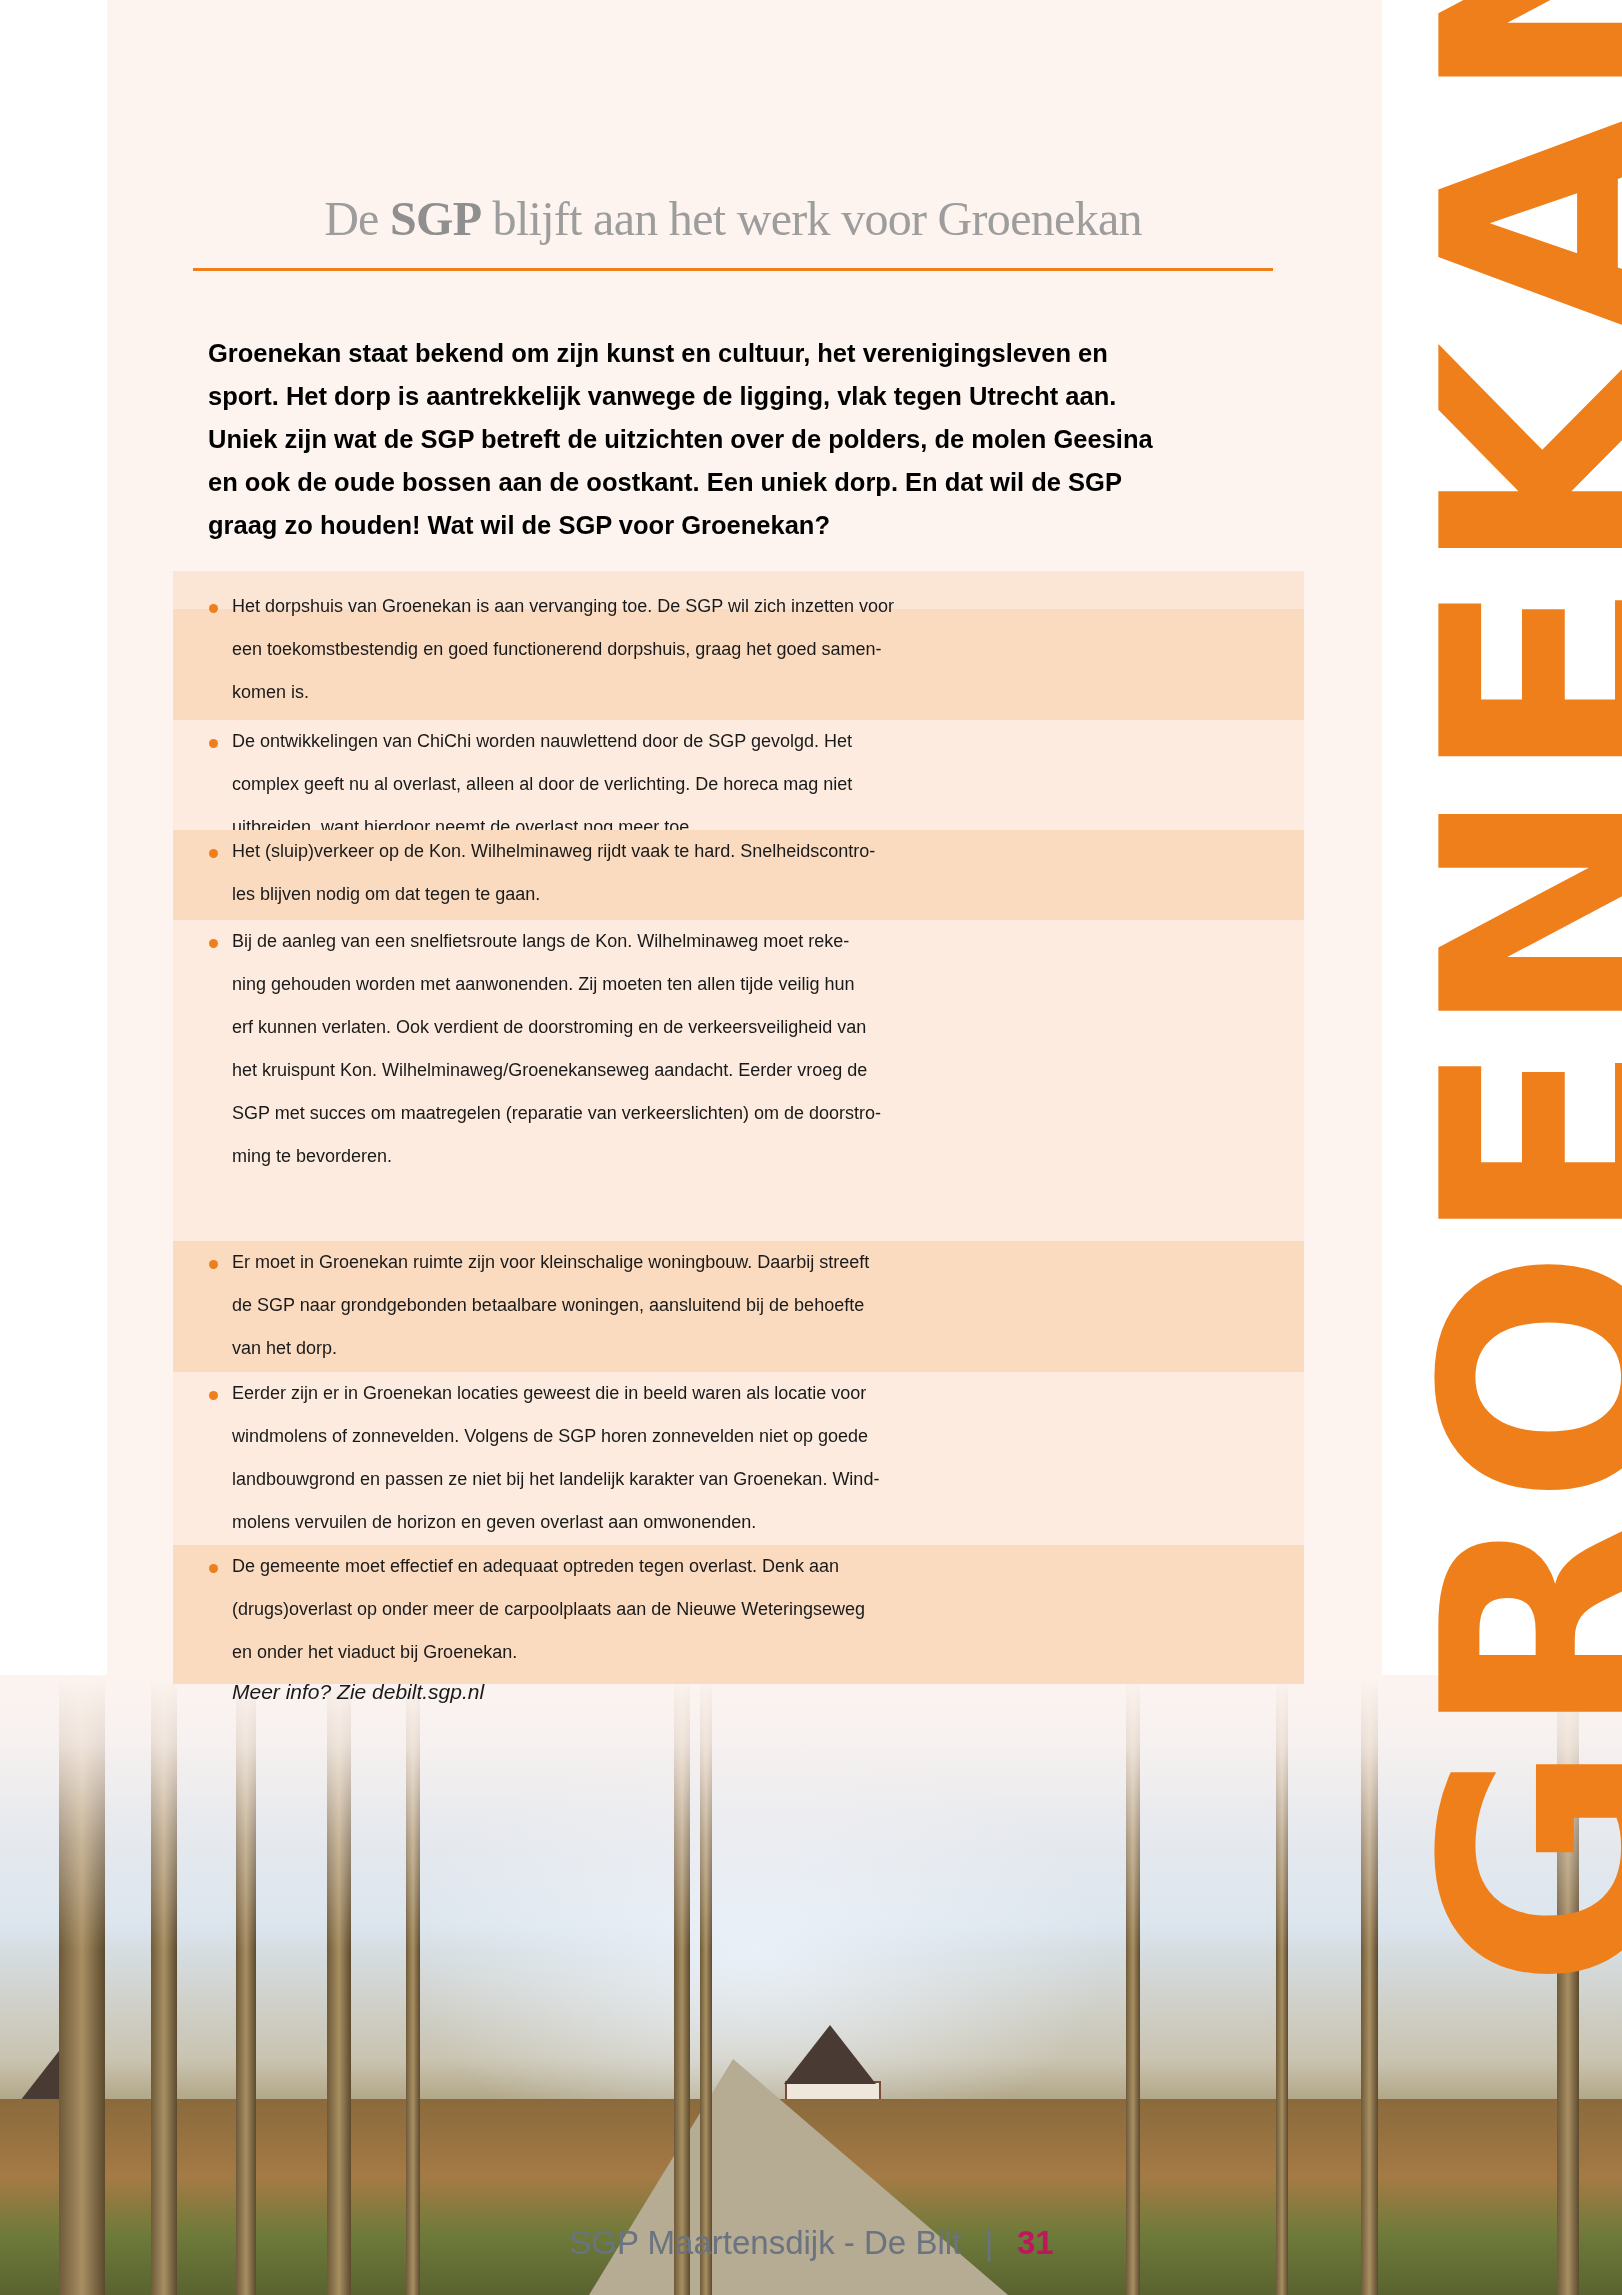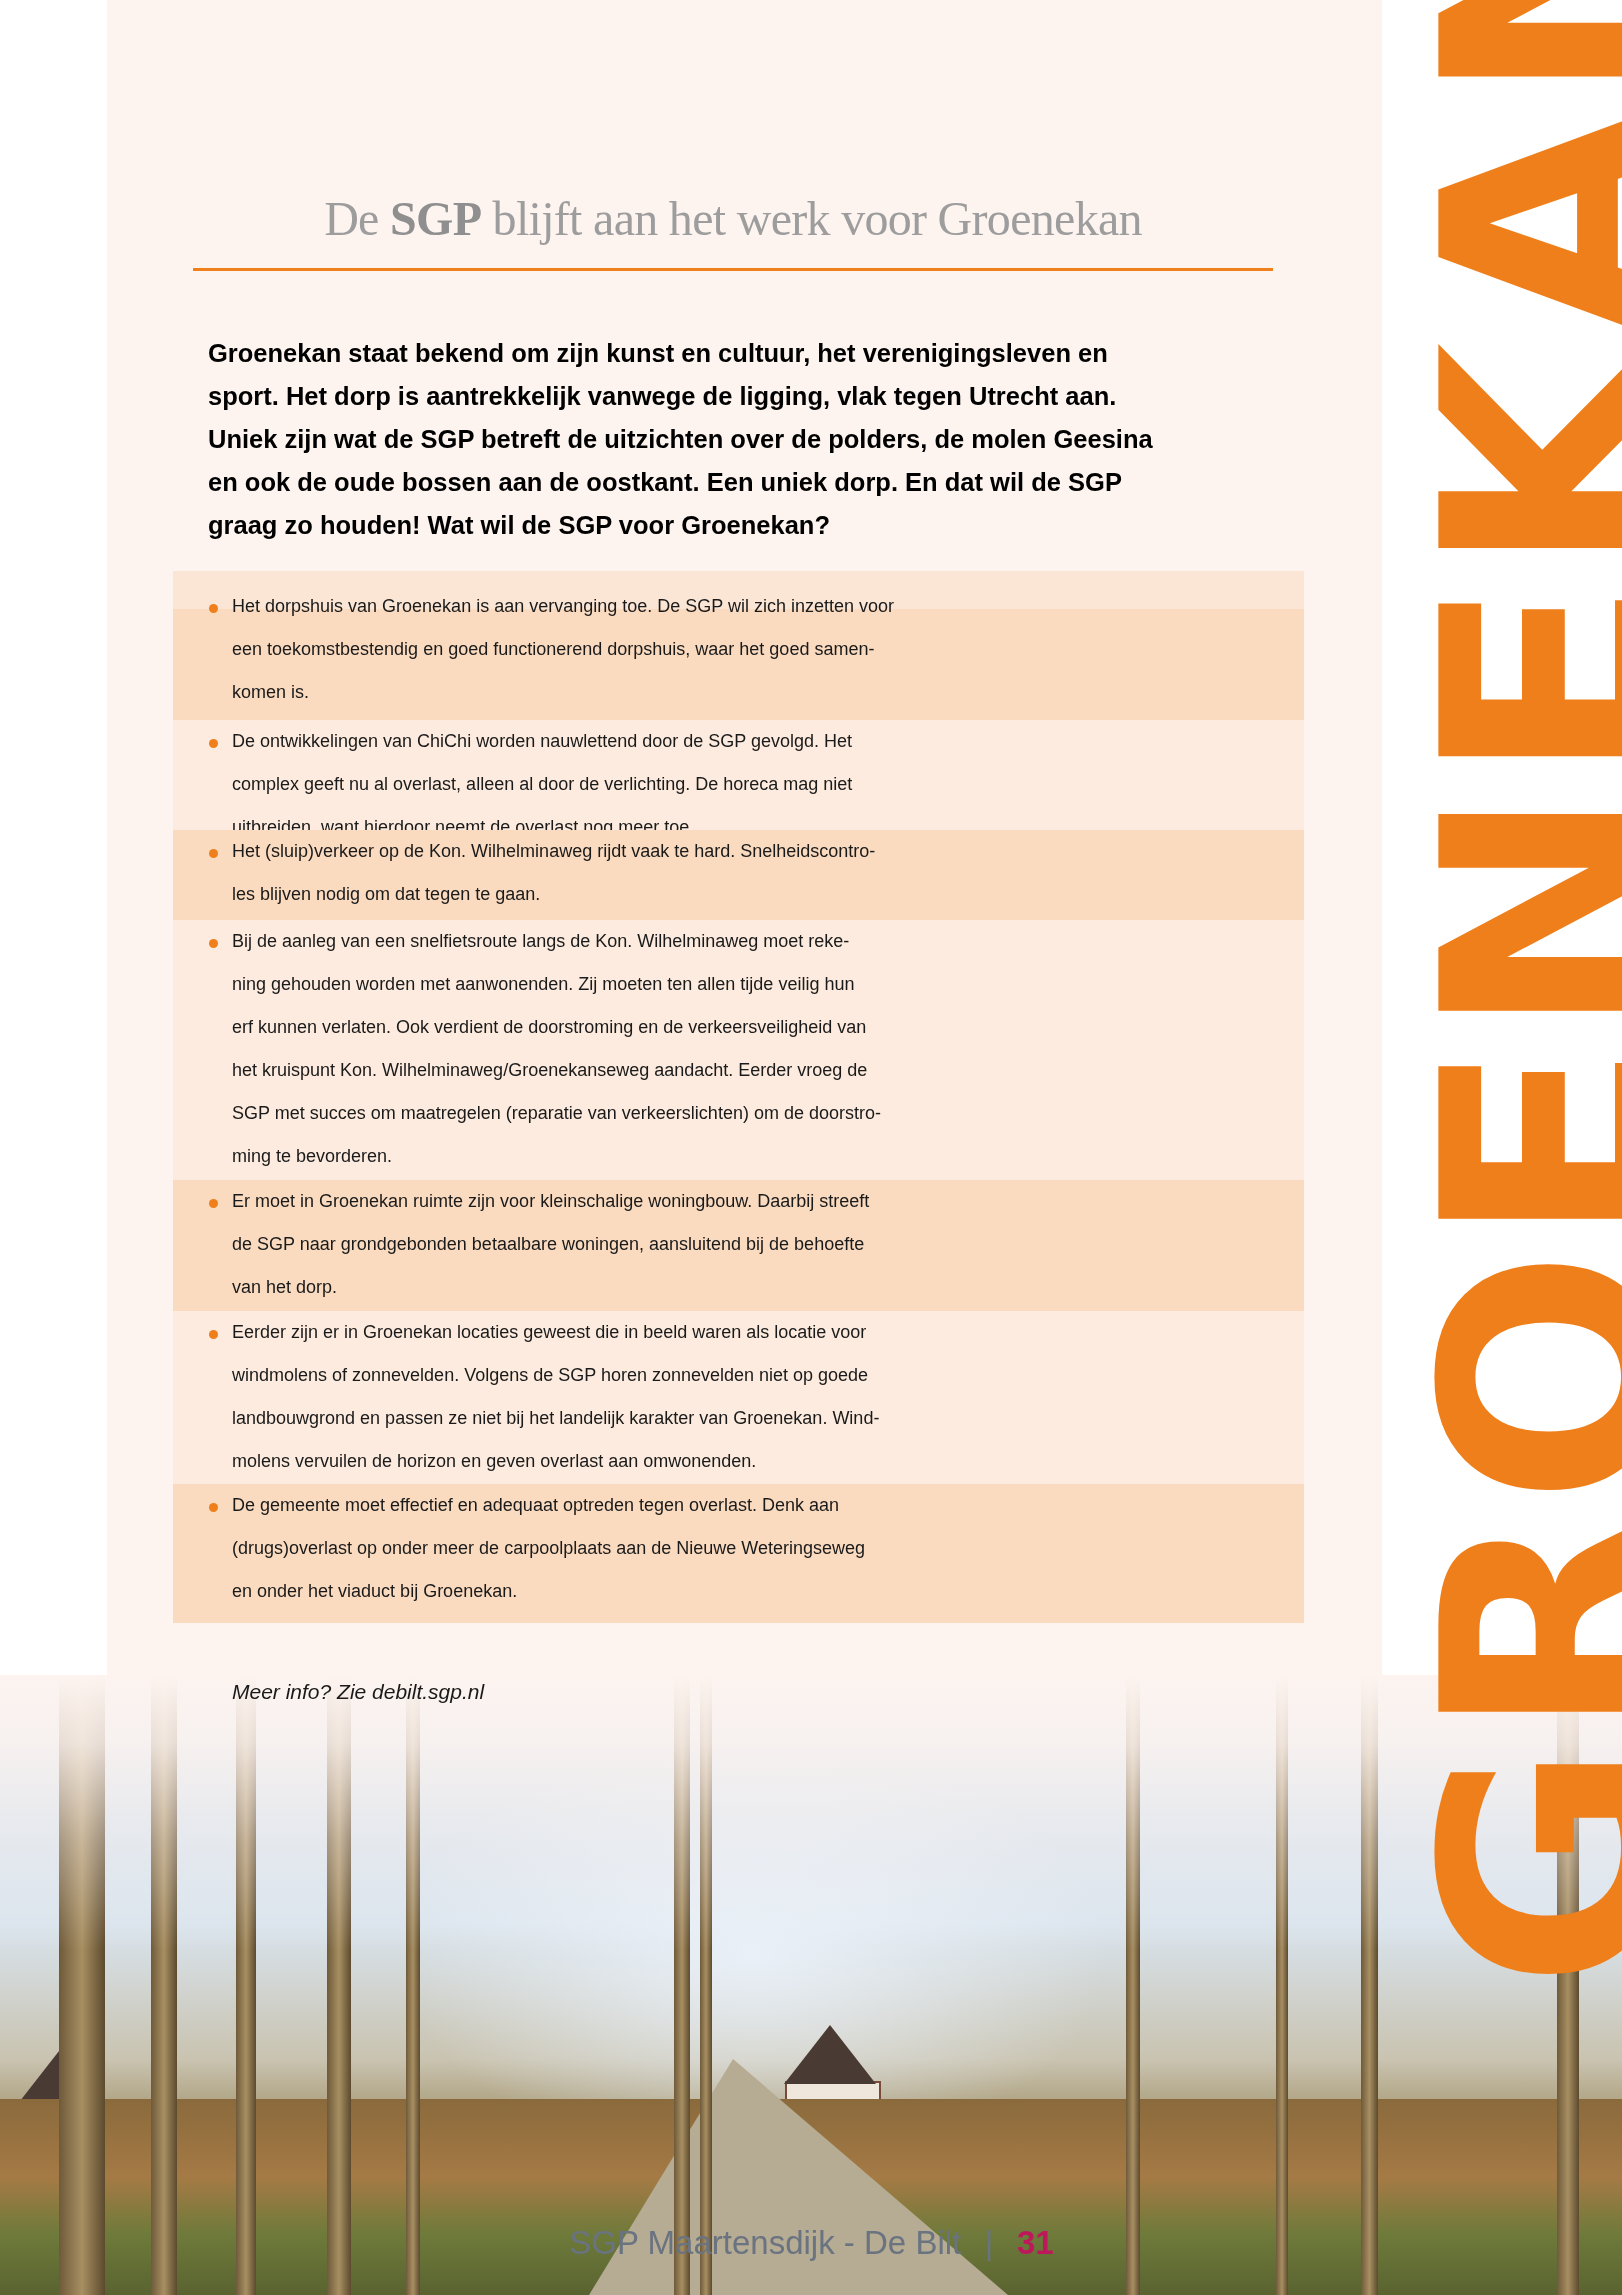--- a/index.html
+++ b/index.html
@@ -148,35 +148,35 @@
   <span class="line">sport. Het dorp is aantrekkelijk vanwege de ligging, vlak tegen Utrecht aan.</span>
   <span class="line">Uniek zijn wat de SGP betreft de uitzichten over de polders, de molen Geesina</span>
   <span class="line">en ook de oude bossen aan de oostkant. Een uniek dorp. En dat wil de SGP</span>
   <span class="line">graag zo houden! Wat wil de SGP voor Groenekan?</span>
 </div>
 
 <div class="items">
   <div class="item dark first" style="height:135px;">
     <span class="bullet" style="top:33px;"></span>
     <span class="line">Het dorpshuis van Groenekan is aan vervanging toe. De SGP wil zich inzetten voor</span>
-    <span class="line">een toekomstbestendig en goed functionerend dorpshuis, waar het goed samen-</span>
+    <span class="line">een toekomstbestendig en goed functionerend dorpshuis, graag het goed samen-</span>
     <span class="line">komen is.</span>
   </div>
   <div class="item light" style="height:110px;">
     <span class="bullet" style="top:18.3px;"></span>
     <span class="line">De ontwikkelingen van ChiChi worden nauwlettend door de SGP gevolgd. Het</span>
     <span class="line">complex geeft nu al overlast, alleen al door de verlichting. De horeca mag niet</span>
     <span class="line">uitbreiden, want hierdoor neemt de overlast nog meer toe.</span>
   </div>
   <div class="item dark" style="height:90px;">
     <span class="bullet" style="top:18.3px;"></span>
     <span class="line">Het (sluip)verkeer op de Kon. Wilhelminaweg rijdt vaak te hard. Snelheidscontro-</span>
     <span class="line">les blijven nodig om dat tegen te gaan.</span>
   </div>
-  <div class="item light" style="height:260px;">
+  <div class="item light" style="height:321px;">
     <span class="bullet" style="top:18.3px;"></span>
     <span class="line">Bij de aanleg van een snelfietsroute langs de Kon. Wilhelminaweg moet reke-</span>
     <span class="line">ning gehouden worden met aanwonenden. Zij moeten ten allen tijde veilig hun</span>
     <span class="line">erf kunnen verlaten. Ook verdient de doorstroming en de verkeersveiligheid van</span>
     <span class="line">het kruispunt Kon. Wilhelminaweg/Groenekanseweg aandacht. Eerder vroeg de</span>
     <span class="line">SGP met succes om maatregelen (reparatie van verkeerslichten) om de doorstro-</span>
     <span class="line">ming te bevorderen.</span>
   </div>
   <div class="item dark" style="height:131px;">
     <span class="bullet" style="top:18.3px;"></span>

